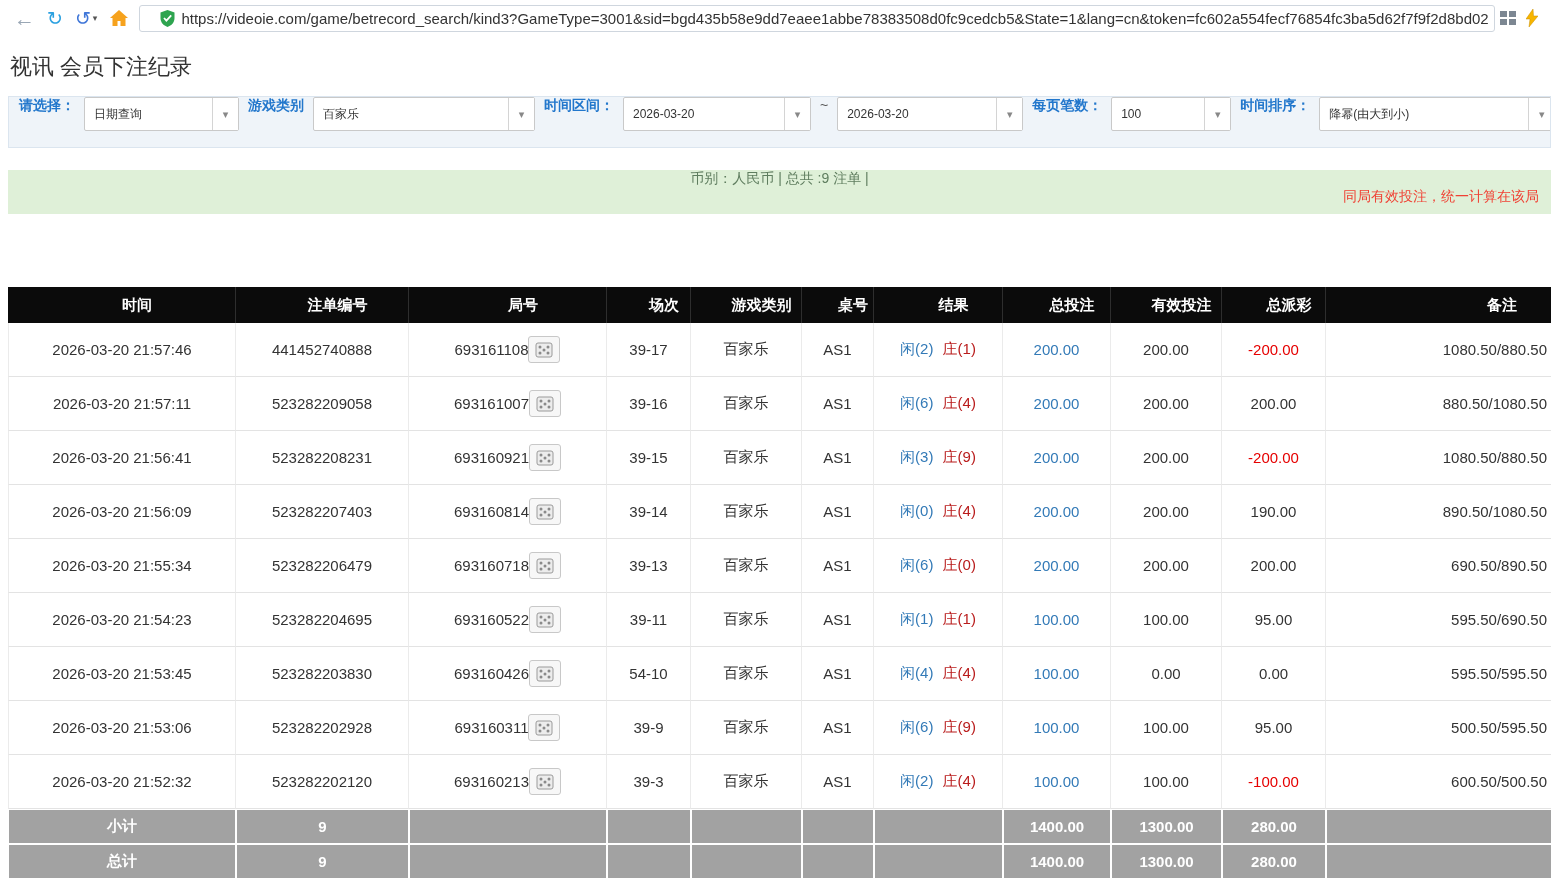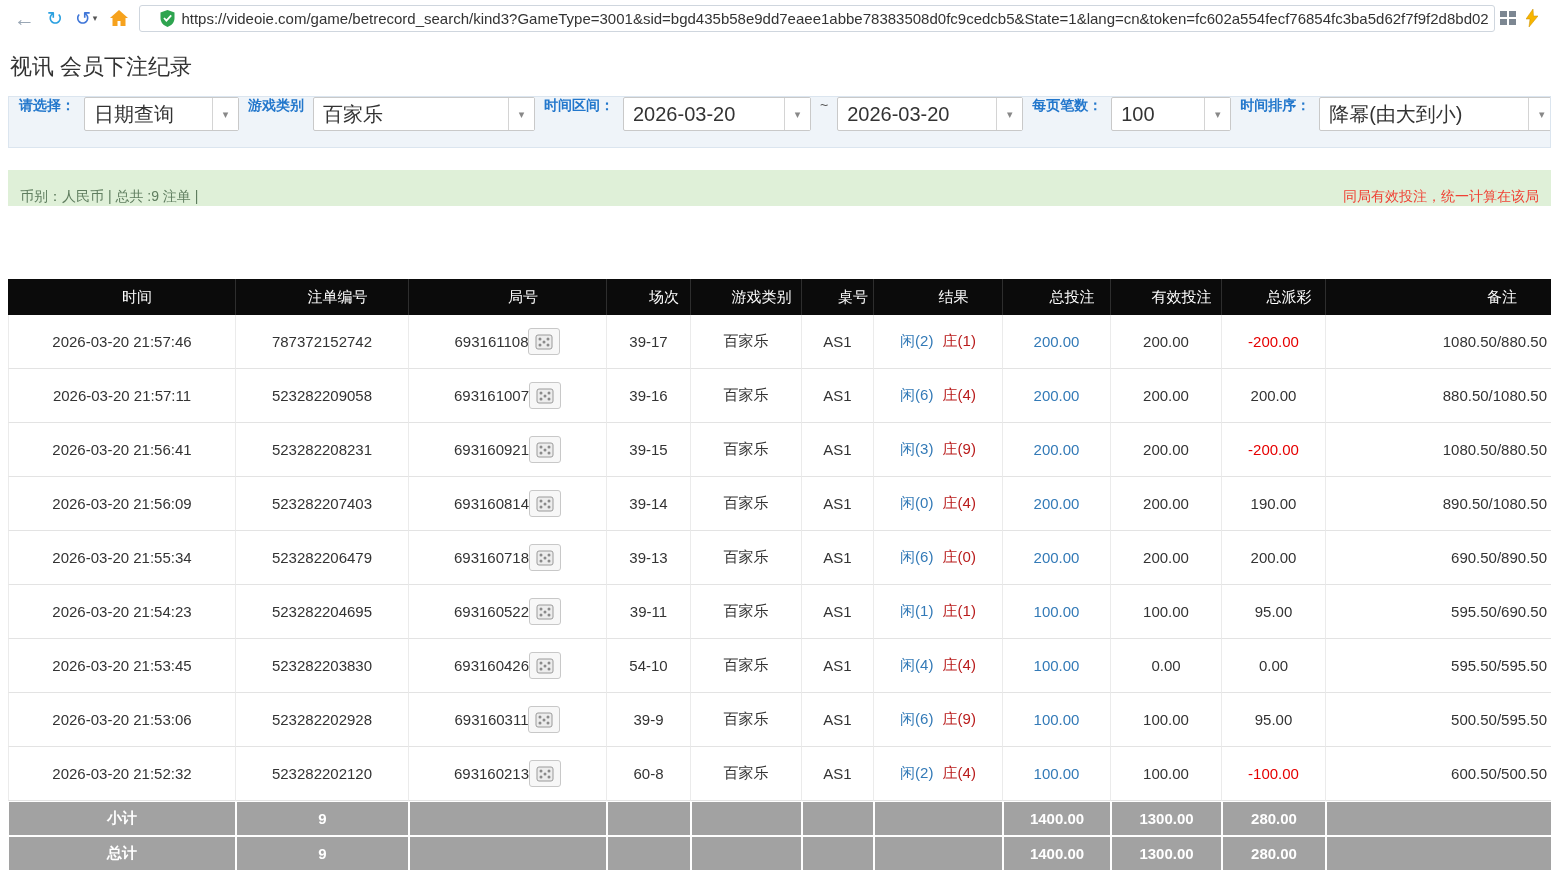--- a/index.html
+++ b/index.html
@@ -31,45 +31,45 @@
   
   .filter-bar {
     margin:14px 0 0 8px; width:1543px; height:52px; background:#eff4f9; border:1px solid #dbe5ef;
     display:flex; align-items:flex-start; padding:0 10px; gap:9px; overflow:hidden; white-space:nowrap;
   }
   .f-label { color:#2277cc; font-weight:bold; font-size:14px; flex-shrink:0; }
   .select {
     background:#fff; border:1px solid #c9c9c9; border-radius:2px; height:34px;
     display:flex; align-items:stretch; flex-shrink:0; cursor:pointer;
   }
-  .sel-val { flex:1; display:flex; align-items:center; padding:0 9px; font-size:20px; color:#333; overflow:hidden; }
+  .sel-val { flex:1; display:flex; align-items:center; padding:0 9px; font-size:12px; color:#333; overflow:hidden; }
   .sel-arrow {
     width:26px; border-left:1px solid #d4d4d4; display:flex; align-items:center; justify-content:center;
     color:#888; font-size:11px; background:#fff;
   }
   .tilde { color:#555; font-size:14px; flex-shrink:0; }
   .search-btn {
     margin-left:auto; flex-shrink:0; min-width:72px; height:36px; background:#1d9bf0; color:#fff;
     border:1px solid #148ad8; border-radius:3px; font-size:15px; cursor:pointer;
     font-family:"Liberation Sans","DejaVu Sans",sans-serif;
   }
 
   
   .summary-bar {
-    margin:22px 0 0 8px; width:1543px; height:36px; background:#dff0d8;
-    display:flex; align-items:flex-end; padding:0 12px; overflow:hidden; white-space:nowrap;
+    margin:22px 0 0 8px; width:1543px; height:44px; background:#dff0d8;
+    display:flex; align-items:center; padding:0 12px; overflow:hidden; white-space:nowrap;flex-direction:column;
   }
   .summary-left { color:#5f7d5f; font-size:14px; }
   .summary-right { margin-left:auto; color:#f04134; font-size:14px; }
 
   
   .table-wrap { margin-top:73px; width:1551px; overflow:hidden; }
   table { border-collapse:separate; border-spacing:0; margin-left:8px; width:1640px; table-layout:fixed; }
   thead th {
-    background:#0b0b0b; color:#fff; font-weight:normal; font-size:15px; height:36px;
+    background:#0b0b0b; color:#fff; font-weight:bold; font-size:15px; height:36px;
     text-align:center; border-right:1px solid #2e2e2e;padding-left:32px;
   }
   tbody td {
     height:54px; text-align:center; font-size:15px; color:#333; background:#fff;
     border-right:1px solid #ebebeb; border-bottom:1px solid #e3e3e3; overflow:hidden; white-space:nowrap;
   }
   tbody tr td:first-child { border-left:1px solid #ebebeb; }
   td.note { text-align:right; padding-right:100px; }
   td.link { color:#337ab7; cursor:pointer; }
   .player { color:#337ab7; margin-right:5px; }
@@ -198,21 +198,21 @@
       <th>结果</th>
       <th>总投注</th>
       <th>有效投注</th>
       <th>总派彩</th>
       <th>备注</th>
     </tr>
   </thead>
   <tbody>
   <tr>
     <td>2026-03-20 21:57:46</td>
-    <td>787372152742</td>
+    <td>441452740888</td>
     <td>
       <span class="round-cell">
         <span>693161108</span>
         <span class="replay-btn">
           <svg width="18" height="16" viewBox="0 0 18 16">
                   <rect x="1" y="1" width="16" height="14" rx="2" fill="#ececec" stroke="#9a9a9a"></rect>
                   <circle cx="5" cy="5" r="1.5" fill="#8a8a8a"></circle>
                   <circle cx="13" cy="5" r="1.5" fill="#8a8a8a"></circle>
                   <circle cx="9" cy="8" r="1.5" fill="#8a8a8a"></circle>
                   <circle cx="5" cy="11" r="1.5" fill="#8a8a8a"></circle>
@@ -462,21 +462,21 @@
                   <rect x="1" y="1" width="16" height="14" rx="2" fill="#ececec" stroke="#9a9a9a"></rect>
                   <circle cx="5" cy="5" r="1.5" fill="#8a8a8a"></circle>
                   <circle cx="13" cy="5" r="1.5" fill="#8a8a8a"></circle>
                   <circle cx="9" cy="8" r="1.5" fill="#8a8a8a"></circle>
                   <circle cx="5" cy="11" r="1.5" fill="#8a8a8a"></circle>
                   <circle cx="13" cy="11" r="1.5" fill="#8a8a8a"></circle>
                 </svg>
         </span>
       </span>
     </td>
-    <td>60-8</td>
+    <td>39-3</td>
     <td>百家乐</td>
     <td>AS1</td>
     <td>
       <span class="player">闲(2)</span>
       <span class="banker">庄(4)</span>
     </td>
     <td class="link">100.00</td>
     <td>100.00</td>
     <td class="neg">-100.00</td>
     <td class="note">600.50/500.50</td>

